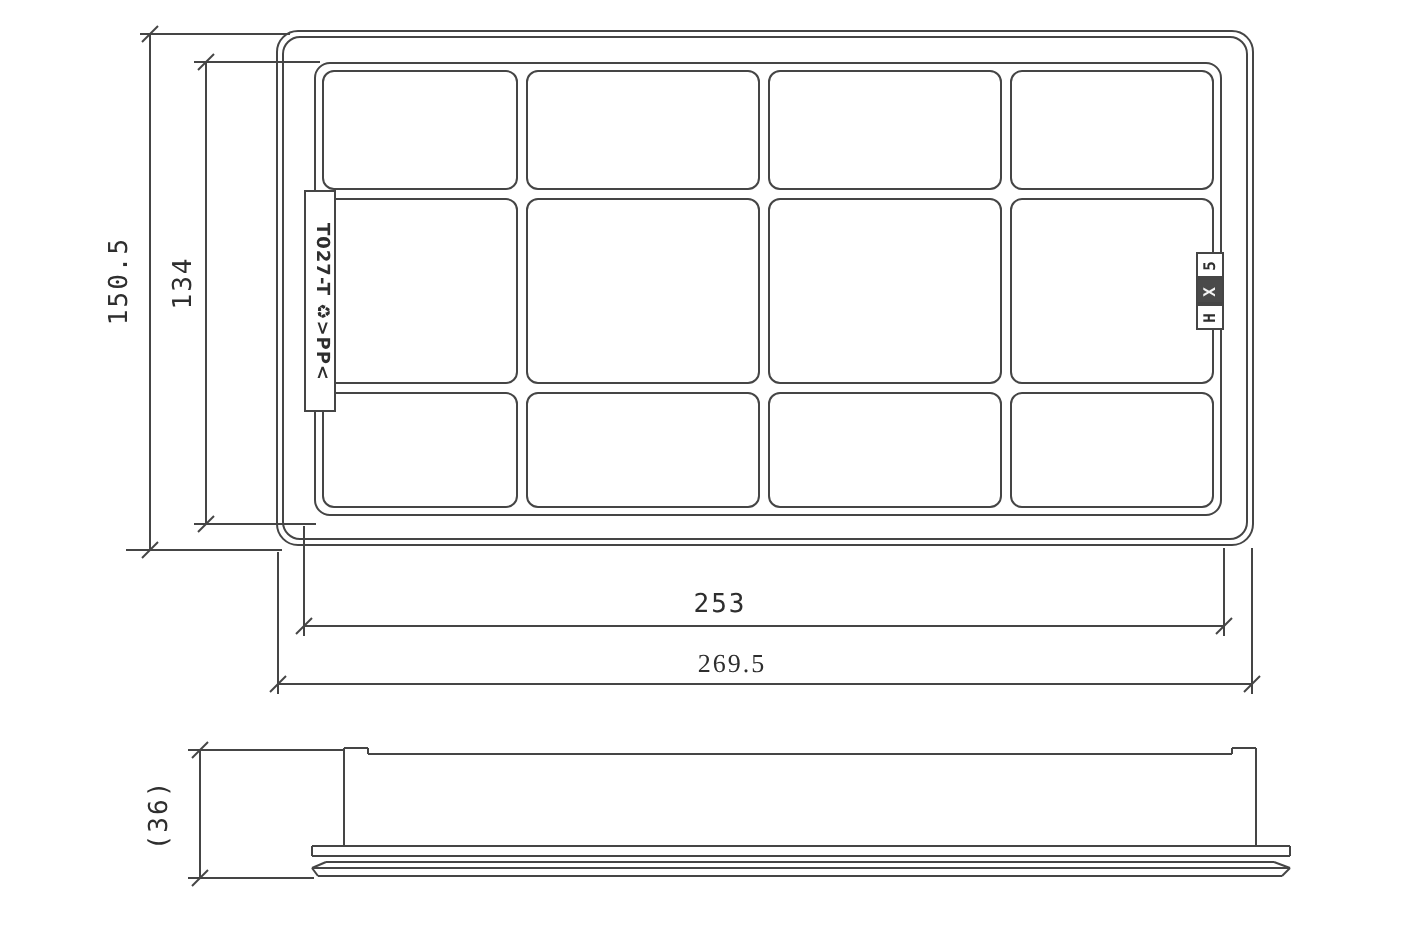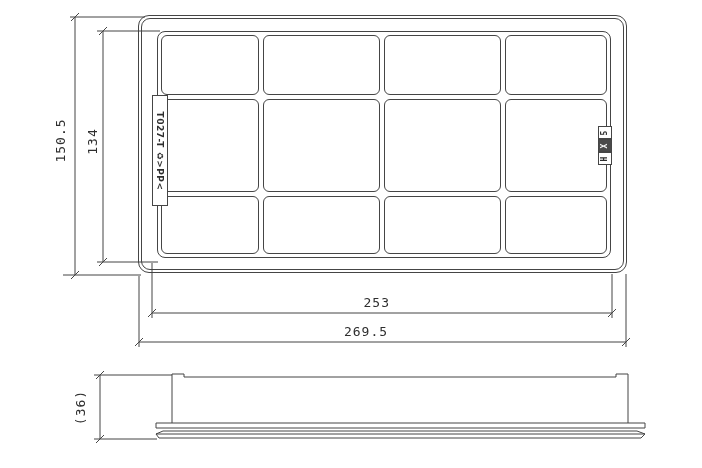--- a/index.html
+++ b/index.html
@@ -57,22 +57,22 @@
   .stamp-char span{transform:rotate(-90deg);display:block;line-height:1;}
 
   
   .dim{
     position:absolute;z-index:4;font-size:13px;letter-spacing:1px;
     color:var(--text);text-align:center;line-height:1;white-space:nowrap;
   }
   .vert{transform:rotate(-90deg);transform-origin:center center;}
   #dim-150-5{left:30px;top:134px;width:60px;}
   #dim-134{left:72px;top:135px;width:40px;}
-  #dim-253{left:330px;top:296px;width:60px;text-align:right;}
-  #dim-269-5{left:330px;top:325px;width:72px;}
+  #dim-253{left:330px;top:296px;width:60px;}
+  #dim-269-5{left:330px;top:325px;width:72px;font-family:Liberation Serif, serif;}
   #dim-36{left:58px;top:401px;width:44px;}
 </style>
 </head>
 <body>
 
 <div id="canvas">
 
   <svg id="linework" width="702" height="468">
 
     <path d="M70 17 H145"></path>

